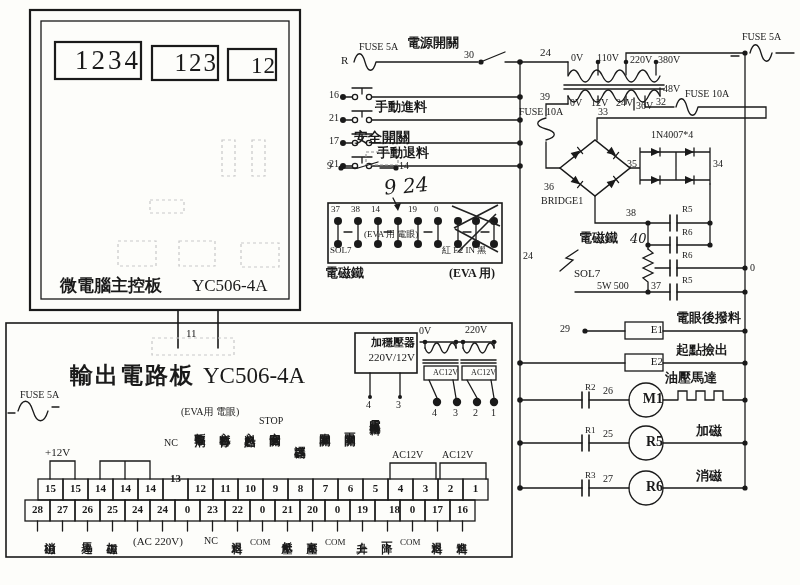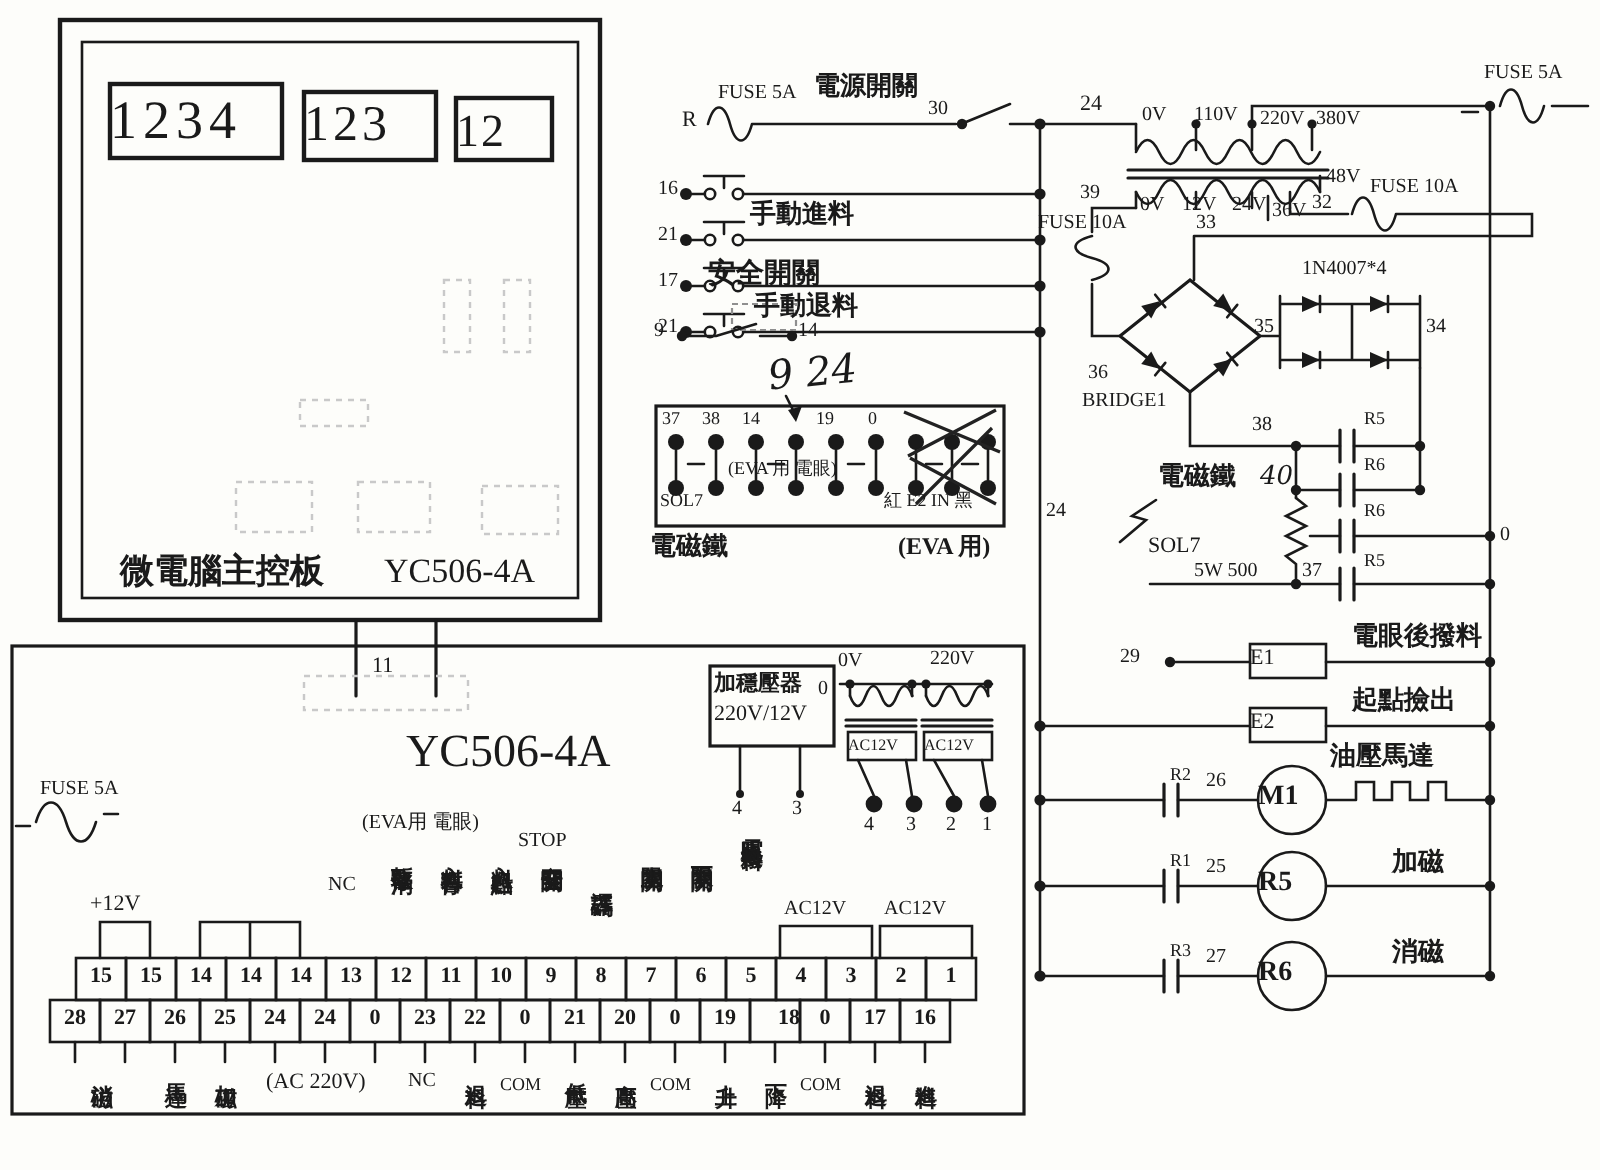--- a/index.html
+++ b/index.html
@@ -1,20 +1,20 @@
 <!DOCTYPE html>
 <html><head>
 <meta charset="utf-8">
 <style>
   html,body{margin:0;background:#e9e9e9}
   #stage{position:relative;width:800px;height:585px;background:#fdfdfa;overflow:hidden;
          font-family:"Liberation Serif",serif;color:#1a1a1a}
   #stage svg{position:absolute;left:0;top:0}
   .lb{position:absolute;white-space:nowrap;line-height:1.05;color:#1a1a1a}
-  .ctr{text-align:left}
+  .ctr{text-align:right}
   .v{writing-mode:vertical-rl;text-orientation:upright;letter-spacing:1px;font-size:11px;font-weight:600;line-height:1}
   .f8{font-size:8px}.f9{font-size:9px}.f10{font-size:10px}.f11{font-size:11px}.f12{font-size:12px;font-weight:700}
   .t13{font-size:13px;font-weight:700}.t14{font-size:14px;font-weight:700}
   .t17{font-size:17px;font-weight:700}.m17{font-size:17px}
   .t23{font-size:23px;font-weight:700;letter-spacing:2px}.m23{font-size:23px}
   .d1{font-size:27px;letter-spacing:3px}.d2{font-size:25px;letter-spacing:2px}.d3{font-size:23px;letter-spacing:1px}
   .tnum{font-size:11px;font-weight:700;text-align:center}
   .hand{font-family:"DejaVu Serif",serif;font-style:italic}
   .h20{font-size:20px}.h13{font-size:13px}
   .w{fill:none;stroke:#1a1a1a;stroke-width:1.3;stroke-linecap:round}
@@ -322,20 +322,21 @@
   </g>
 </svg>
 
 <span class="lb d1 ctr" style="left:55px;top:46px;width:86px">1234</span>
 <span class="lb d2 ctr" style="left:152px;top:50px;width:66px">123</span>
 <span class="lb d3 ctr" style="left:228px;top:54px;width:48px">12</span>
 <span class="lb t17" style="left:60px;top:277px">微電腦主控板</span>
 <span class="lb m17" style="left:192px;top:277px">YC506-4A</span>
 <span class="lb f11" style="left:186px;top:328px">11</span>
 
+<span class="lb t23" style="left:70px;top:364px">輸出電路板</span>
 <span class="lb m23" style="left:203px;top:364px">YC506-4A</span>
 <span class="lb f10" style="left:20px;top:390px">FUSE 5A</span>
 <span class="lb f11" style="left:45px;top:447px">+12V</span>
 <span class="lb f10" style="left:164px;top:438px">NC</span>
 <span class="lb f10" style="left:181px;top:407px">(EVA用 電眼)</span>
 <span class="lb f10" style="left:259px;top:416px">STOP</span>
 
 <span class="lb v" style="left:194px;top:424px">暫停取消</span>
 <span class="lb v" style="left:219px;top:424px">入料暫停</span>
 <span class="lb v" style="left:244px;top:424px">入料起點</span>
@@ -458,21 +459,21 @@
 <span class="lb f9" style="left:585px;top:471px">R3</span>
 <span class="lb f10" style="left:603px;top:474px">27</span>
 <span class="lb t14 ctr" style="left:629px;top:480px;width:34px">R6</span>
 <span class="lb t13" style="left:696px;top:469px">消磁</span>
 
 <span class="lb tnum" style="left: 38px; top: 483px; width: 25px;">15</span>
     <span class="lb tnum" style="left: 63px; top: 483px; width: 25px;">15</span>
     <span class="lb tnum" style="left: 88px; top: 483px; width: 25px;">14</span>
     <span class="lb tnum" style="left: 113px; top: 483px; width: 25px;">14</span>
     <span class="lb tnum" style="left: 138px; top: 483px; width: 25px;">14</span>
-    <span class="lb tnum" style="left: 163px; top: 483px; width: 25px;">13</span>
+    <span class="lb tnum" style="left: 163px; top: 473px; width: 25px;">13</span>
     <span class="lb tnum" style="left: 188px; top: 483px; width: 25px;">12</span>
     <span class="lb tnum" style="left: 213px; top: 483px; width: 25px;">11</span>
     <span class="lb tnum" style="left: 238px; top: 483px; width: 25px;">10</span>
     <span class="lb tnum" style="left: 263px; top: 483px; width: 25px;">9</span>
     <span class="lb tnum" style="left: 288px; top: 483px; width: 25px;">8</span>
     <span class="lb tnum" style="left: 313px; top: 483px; width: 25px;">7</span>
     <span class="lb tnum" style="left: 338px; top: 483px; width: 25px;">6</span>
     <span class="lb tnum" style="left: 363px; top: 483px; width: 25px;">5</span>
     <span class="lb tnum" style="left: 388px; top: 483px; width: 25px;">4</span>
     <span class="lb tnum" style="left: 413px; top: 483px; width: 25px;">3</span>

